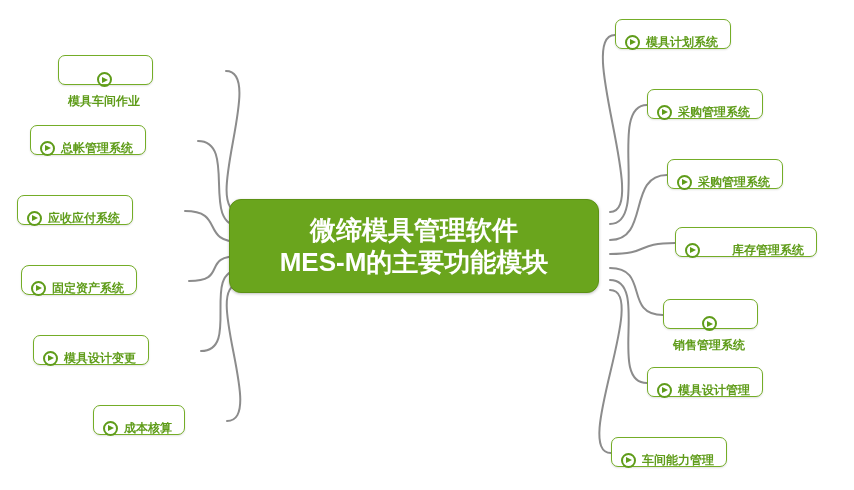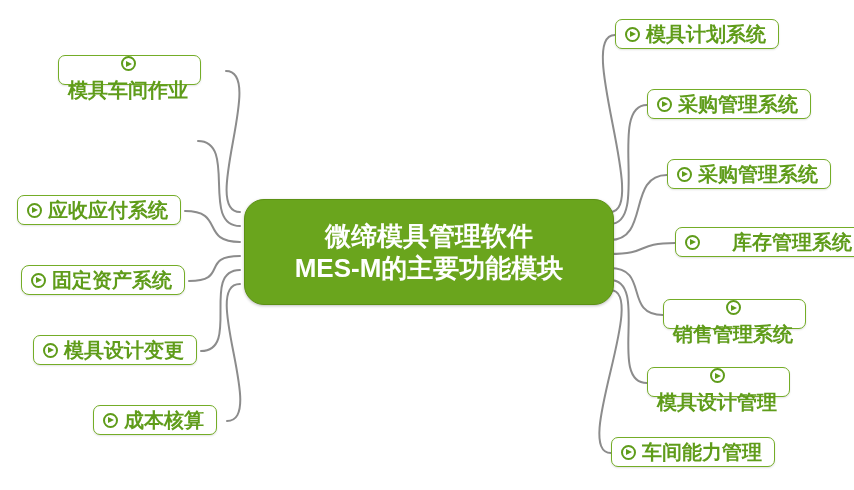--- a/index.html
+++ b/index.html
@@ -12,27 +12,27 @@
   }
   #stage{position:relative;width:854px;height:490px;}
   svg.links{position:absolute;left:0;top:0;z-index:0;}
   .node{
     position:absolute;
     z-index:2;
     display:flex;
     align-items:center;
     gap:6px;
     height:30px;
-    padding:0 12px 0 9px;
+    padding:16px 12px 0 9px;
     background:#ffffff;
     border:1px solid #74ad27;
     border-radius:7px;
     box-shadow:0 1px 2px rgba(0,0,0,0.12);
     color:#5f9c1a;
-    font-size:20px;
+    font-size:12px;
     font-weight:bold;
     white-space:nowrap;
     cursor:pointer;
     box-sizing:border-box;
   }
   .node .play-ic{
     flex:0 0 auto;
     width:15px;height:15px;
     border:2px solid #5f9c1a;
     border-radius:50%;
@@ -44,25 +44,25 @@
     display:block;
     width:0;height:0;
     border-style:solid;
     border-width:3.5px 0 3.5px 6px;
     border-color:transparent transparent transparent #5f9c1a;
     margin-left:1px;
   }
   .center-node{
     position:absolute;
     z-index:2;
-    left:244px;top:199px;
-    width:370px;height:106px;
+    left:229px;top:199px;
+    width:370px;height:94px;
     background:#6aa51d;
     border:1px solid #5c9114;
-    border-radius:20px;
+    border-radius:12px;
     box-shadow:0 1px 3px rgba(0,0,0,0.25);
     display:flex;
     flex-direction:column;
     align-items:center;
     justify-content:center;
     color:#ffffff;
     font-size:26px;
     font-weight:bold;
     line-height:1.25;
     cursor:pointer;
@@ -95,20 +95,24 @@
 
   <div class="center-node">
     <span>微缔模具管理软件</span>
     <span>MES-M的主要功能模块</span>
   </div>
 
   <div class="node" style="left:58px;top:55px;flex-direction:column;">
     <span class="play-ic"></span>
     <span>模具车间作业</span>
   </div>
+  <div class="node" style="left:30px;top:125px;">
+    <span class="play-ic"></span>
+    <span>总帐管理系统</span>
+  </div>
   <div class="node" style="left:17px;top:195px;">
     <span class="play-ic"></span>
     <span>应收应付系统</span>
   </div>
   <div class="node" style="left:21px;top:265px;border-radius:8px;">
     <span class="play-ic"></span>
     <span>固定资产系统</span>
   </div>
   <div class="node" style="left:33px;top:335px;">
     <span class="play-ic"></span>
@@ -132,21 +136,21 @@
     <span>采购管理系统</span>
   </div>
   <div class="node" style="left:675px;top:227px;gap:32px;">
     <span class="play-ic"></span>
     <span>库存管理系统</span>
   </div>
   <div class="node" style="left:663px;top:299px;flex-direction:column;">
     <span class="play-ic"></span>
     <span>销售管理系统</span>
   </div>
-  <div class="node" style="left:647px;top:367px;flex-direction:column;">
+  <div class="node" style="left:647px;top:367px;">
     <span class="play-ic"></span>
     <span>模具设计管理</span>
   </div>
   <div class="node" style="left:611px;top:437px;">
     <span class="play-ic"></span>
     <span>车间能力管理</span>
   </div>
 
 </div>
 

